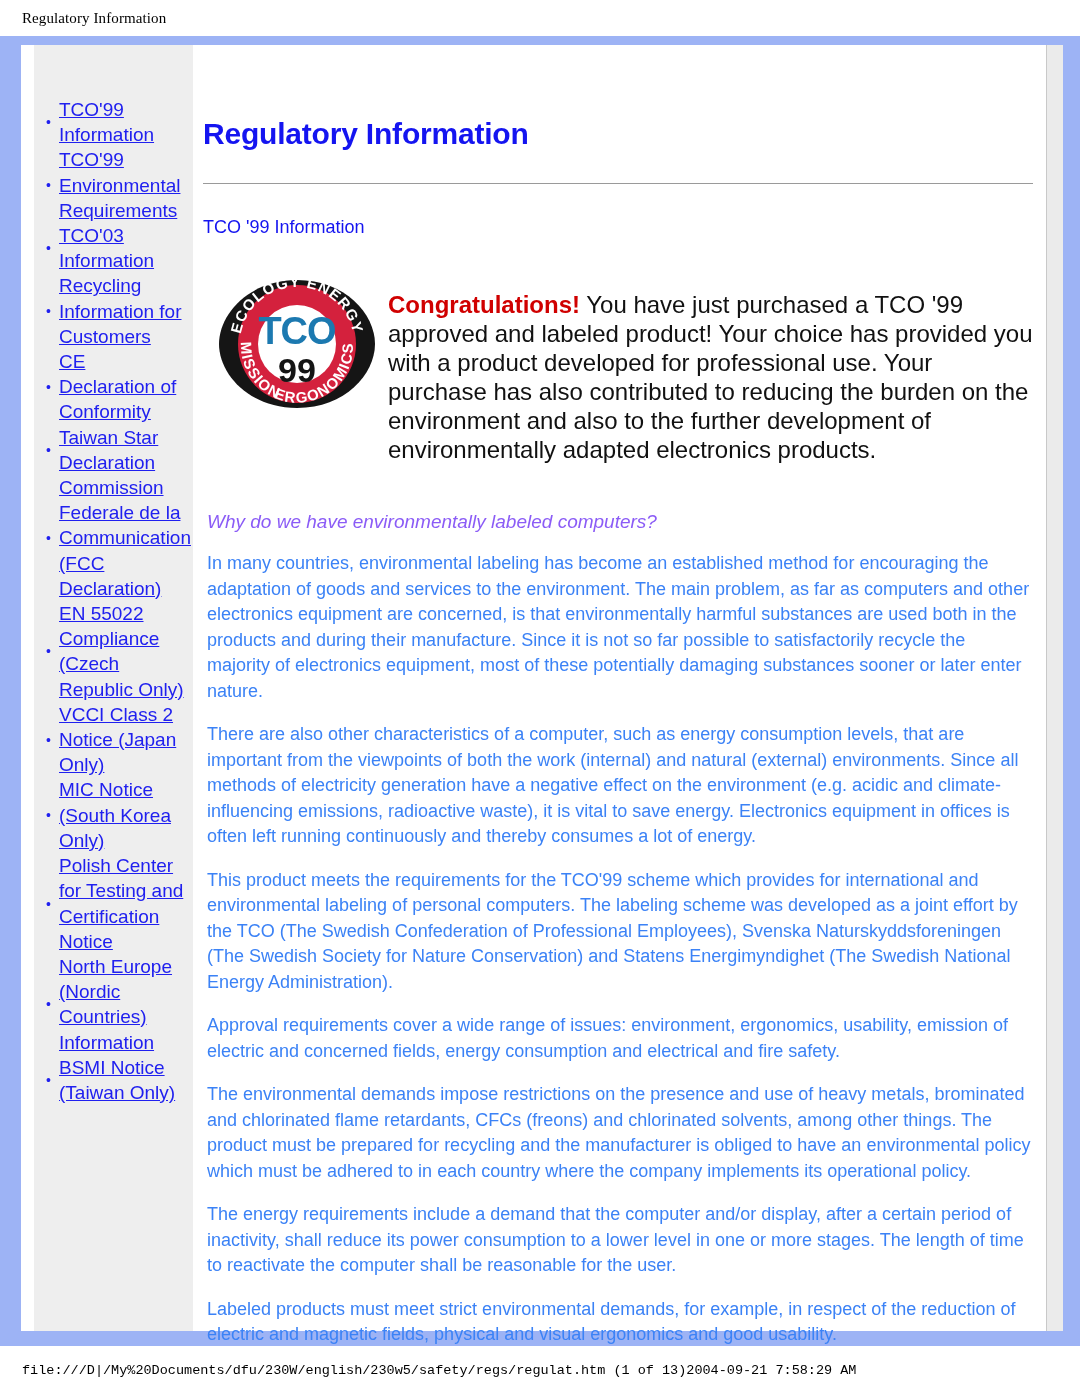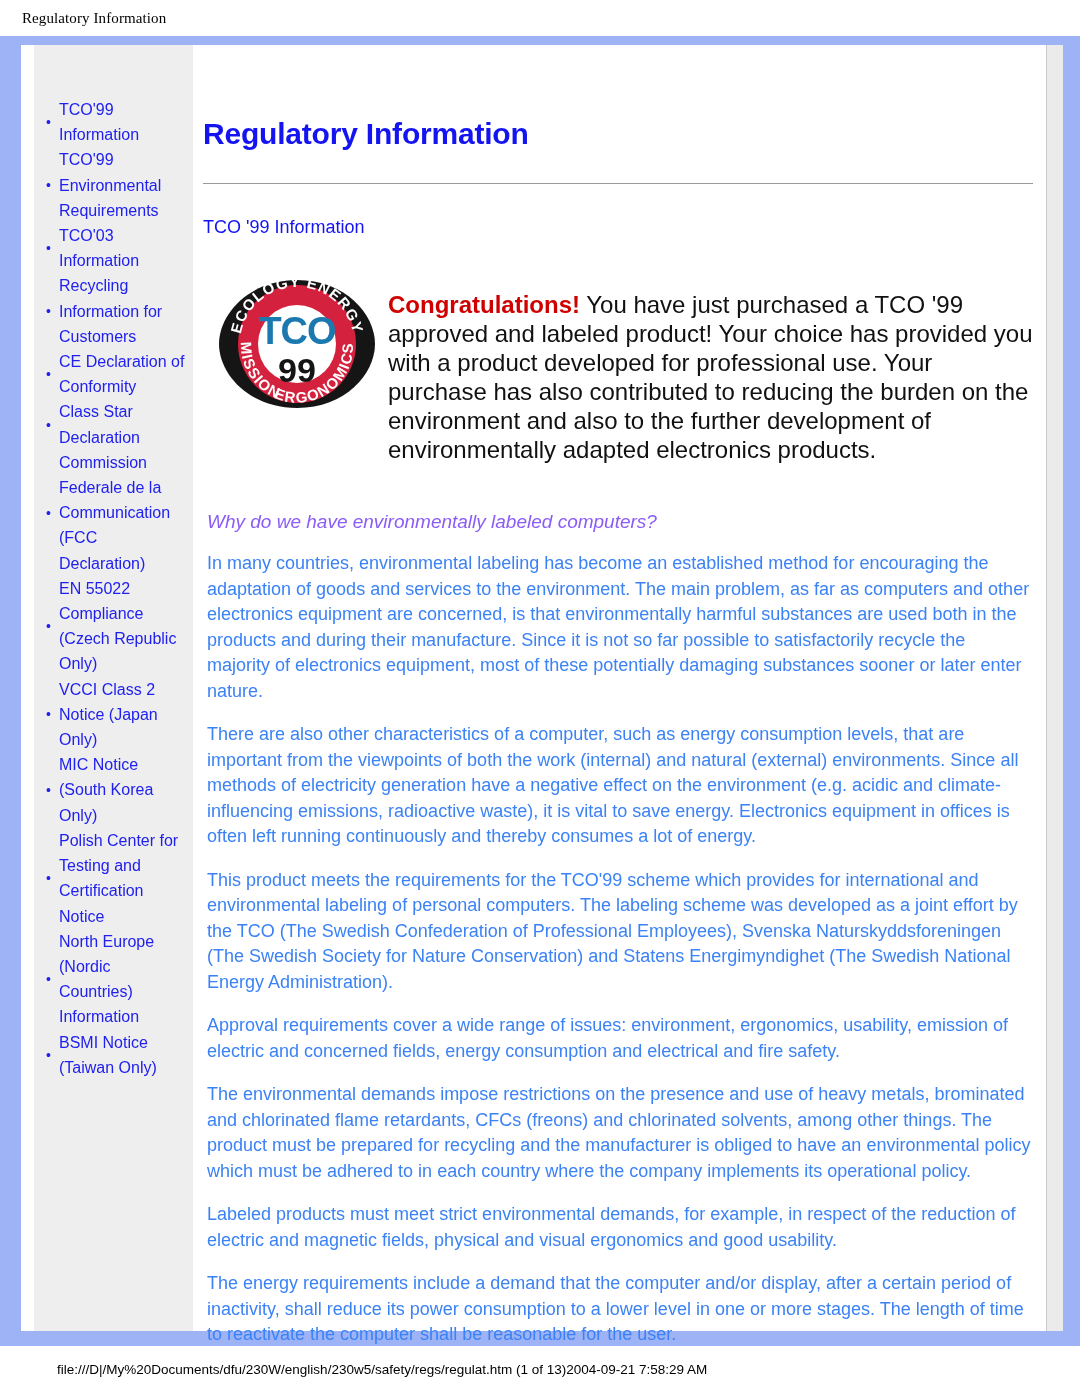--- a/index.html
+++ b/index.html
@@ -72,23 +72,24 @@
   }
   .sidebar ul {
     list-style: none;
     margin: 0;
     padding: 0 8px 0 10px;
   }
   .sidebar li {
     position: relative;
     padding-left: 15px;
     margin-bottom: 0px;
-    font-size: 16px;
+    font-size: 19px;
     line-height: 25.2px;
     color: #2020ef;
+    text-decoration: underline;
   }
   .sidebar li::before {
     content: "\2022";
     position: absolute;
     left: 2px;
     top: 50%;
     transform: translateY(-50%);
     font-size: 14px;
     color: #2020ef;
     line-height: 1;
@@ -180,24 +181,23 @@
     position: absolute;
     left: 0;
     top: 1346px;
     width: 1080px;
     height: 51px;
     background: #ffffff;
     padding: 14px 0 0 22px;
     box-sizing: border-box;
   }
   .doc-footer-text {
-    font-family: Liberation Sans, sans-serif;
+    font-family: Liberation Mono, monospace;
     font-size: 13.5px;
     color: #000000;
-    margin-left: 35px;
   }
 
   
   .tco-logo { display: block; }
 </style>
 </head>
 <body>
 
 <div class="doc-header">
   <span class="doc-header-title">Regulatory Information</span>
@@ -209,21 +209,21 @@
     <div class="left-rail"></div>
     <div class="rail-gap"></div>
 
     <nav class="sidebar">
       <ul>
         <li><span class="sidebar-link">TCO'99 Information</span></li>
         <li><span class="sidebar-link">TCO'99 Environmental Requirements</span></li>
         <li><span class="sidebar-link">TCO'03 Information</span></li>
         <li><span class="sidebar-link">Recycling Information for Customers</span></li>
         <li><span class="sidebar-link">CE Declaration of Conformity</span></li>
-        <li><span class="sidebar-link">Class Star Declaration</span></li>
+        <li><span class="sidebar-link">Taiwan Star Declaration</span></li>
         <li><span class="sidebar-link">Commission Federale de la Communication (FCC Declaration)</span></li>
         <li><span class="sidebar-link">EN 55022 Compliance (Czech Republic Only)</span></li>
         <li><span class="sidebar-link">VCCI Class 2 Notice (Japan Only)</span></li>
         <li><span class="sidebar-link">MIC Notice (South Korea Only)</span></li>
         <li><span class="sidebar-link">Polish Center for Testing and Certification Notice</span></li>
         <li><span class="sidebar-link">North Europe (Nordic Countries) Information</span></li>
         <li><span class="sidebar-link">BSMI Notice (Taiwan Only)</span></li>
       </ul>
     </nav>
 
@@ -266,22 +266,22 @@
         <p class="intro-text"><span class="congrats">Congratulations!</span><span> You have just purchased a TCO '99 approved and labeled product! Your choice has provided you with a product developed for professional use. Your purchase has also contributed to reducing the burden on the environment and also to the further development of environmentally adapted electronics products.</span></p>
       </div>
 
       <h3 class="sub-heading">Why do we have environmentally labeled computers?</h3>
       <p class="body-par">In many countries, environmental labeling has become an established method for encouraging the adaptation of goods and services to the environment. The main problem, as far as computers and other electronics equipment are concerned, is that environmentally harmful substances are used both in the products and during their manufacture. Since it is not so far possible to satisfactorily recycle the majority of electronics equipment, most of these potentially damaging substances sooner or later enter nature.</p>
       <p class="body-par">There are also other characteristics of a computer, such as energy consumption levels, that are important from the viewpoints of both the work (internal) and natural (external) environments. Since all methods of electricity generation have a negative effect on the environment (e.g. acidic and climate-influencing emissions, radioactive waste), it is vital to save energy. Electronics equipment in offices is often left running continuously and thereby consumes a lot of energy.</p>
 
       <p class="body-par">This product meets the requirements for the TCO'99 scheme which provides for international and environmental labeling of personal computers. The labeling scheme was developed as a joint effort by the TCO (The Swedish Confederation of Professional Employees), Svenska Naturskyddsforeningen (The Swedish Society for Nature Conservation) and Statens Energimyndighet (The Swedish National Energy Administration).</p>
       <p class="body-par">Approval requirements cover a wide range of issues: environment, ergonomics, usability, emission of electric and concerned fields, energy consumption and electrical and fire safety.</p>
       <p class="body-par">The environmental demands impose restrictions on the presence and use of heavy metals, brominated and chlorinated flame retardants, CFCs (freons) and chlorinated solvents, among other things. The product must be prepared for recycling and the manufacturer is obliged to have an environmental policy which must be adhered to in each country where the company implements its operational policy.</p>
+      <p class="body-par">The energy requirements include a demand that the computer and/or display, after a certain period of inactivity, shall reduce its power consumption to a lower level in one or more stages. The length of time to reactivate the computer shall be reasonable for the user.</p>
       <p class="body-par">Labeled products must meet strict environmental demands, for example, in respect of the reduction of electric and magnetic fields, physical and visual ergonomics and good usability.</p>
-      <p class="body-par">The energy requirements include a demand that the computer and/or display, after a certain period of inactivity, shall reduce its power consumption to a lower level in one or more stages. The length of time to reactivate the computer shall be reasonable for the user.</p>
 
       <div class="right-strip"></div>
     </main>
 
   </div>
 </div>
 
 <div class="doc-footer">
   <span class="doc-footer-text">file:///D|/My%20Documents/dfu/230W/english/230w5/safety/regs/regulat.htm (1 of 13)2004-09-21 7:58:29 AM</span>
 </div>

